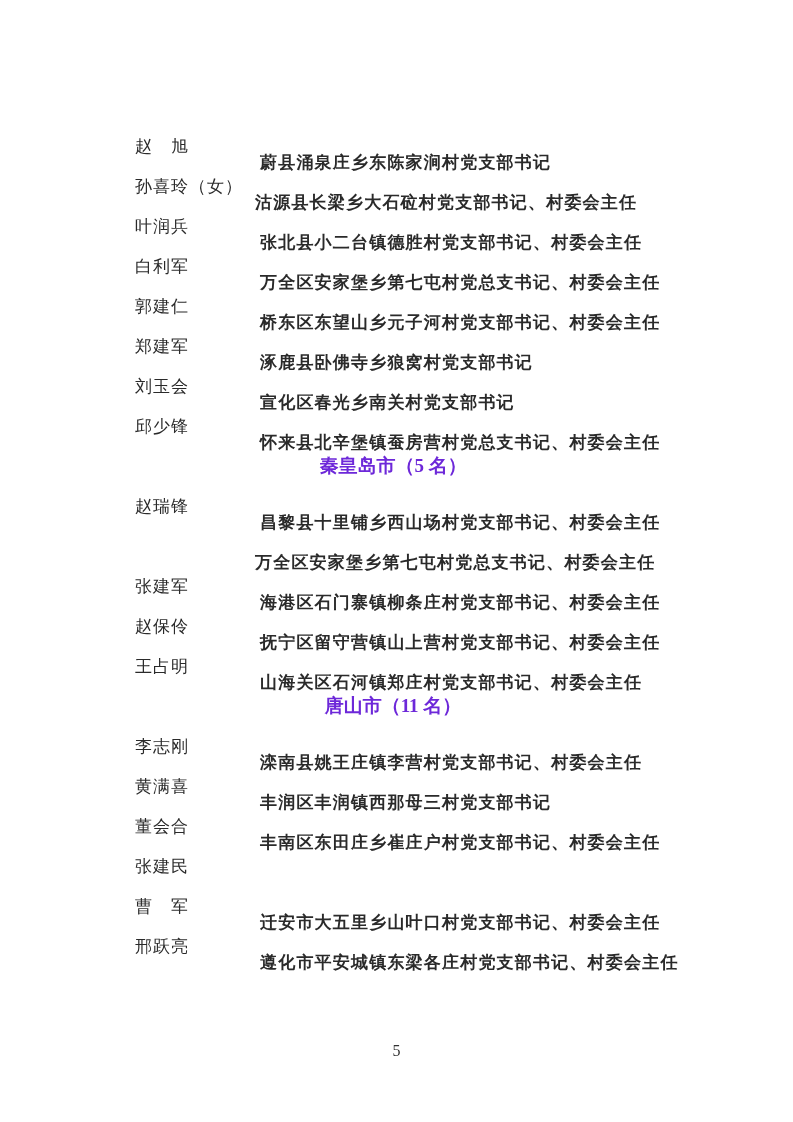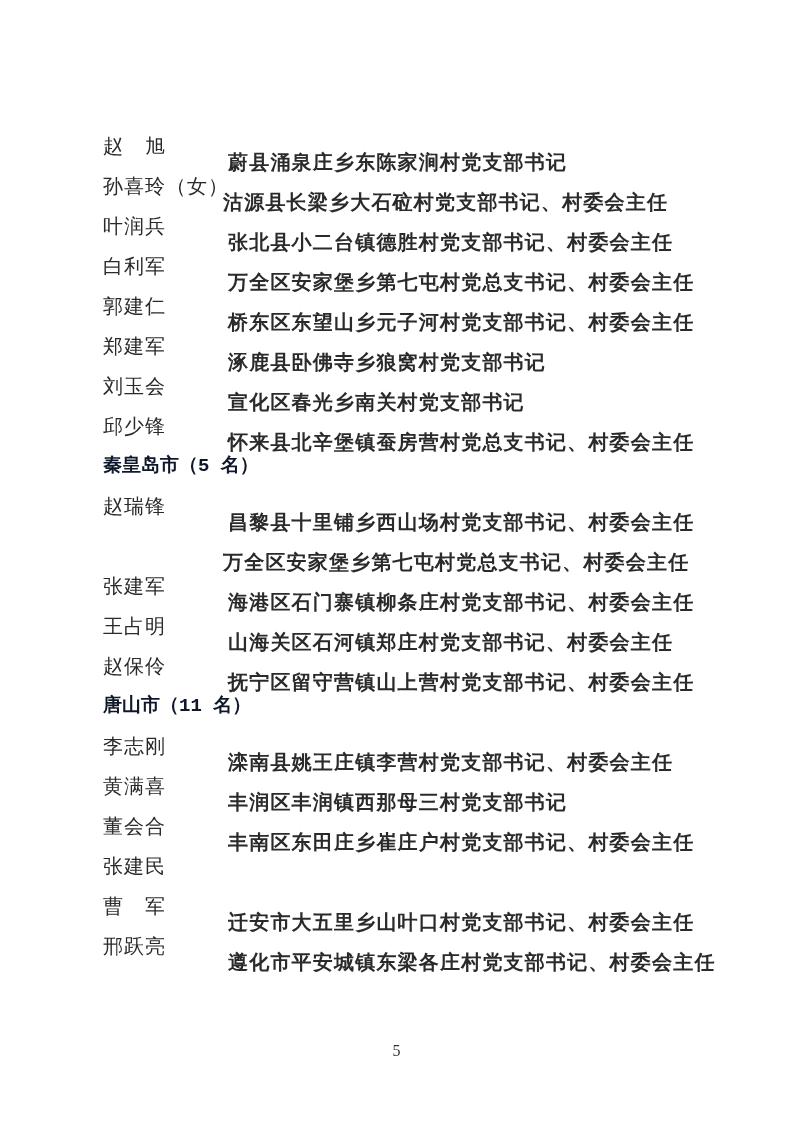--- a/index.html
+++ b/index.html
@@ -23,47 +23,49 @@
     }
     .content {
       position: absolute;
       left: 103px;
       top: 126px;
       width: 600px;
     }
     .row {
       height: 40px;
       line-height: 40px;
-      font-size: 20px;
+      font-size: 17px;
       white-space: nowrap;
       position: relative;
+      margin-left: 32px;
     }
     .row .name {
       position: absolute;
       left: 0;
       top: 0;
       letter-spacing: 1px;
     }
     .row .position {
       position: absolute;
       left: 125px;
       top: 16px;
       letter-spacing: 1.2px;
       font-weight: bold;
     }
     .row .position.tight {
       left: 120px;
     }
     .section-heading {
       height: 40px;
       line-height: 40px;
-      font-family: Liberation Mono, monospace;
+      text-align: center;
+      font-family: Liberation Serif, serif;
       font-weight: bold;
       font-size: 19px;
-      color: #0f172a;
+      color: #6d28d9;
       width: 580px;
     }
     .page-number {
       position: absolute;
       top: 1042px;
       left: 0;
       width: 793px;
       text-align: center;
       font-size: 16px;
       font-family: "Liberation Serif", "DejaVu Serif", serif;
@@ -115,26 +117,26 @@
       <span class="position">昌黎县十里铺乡西山场村党支部书记、村委会主任</span>
     </div>
     <div class="row">
       <span class="position tight">万全区安家堡乡第七屯村党总支书记、村委会主任</span>
     </div>
     <div class="row">
       <span class="name">张建军</span>
       <span class="position">海港区石门寨镇柳条庄村党支部书记、村委会主任</span>
     </div>
     <div class="row">
+      <span class="name">赵保伶</span>
+      <span class="position">抚宁区留守营镇山上营村党支部书记、村委会主任</span>
+    </div>
+    <div class="row">
       <span class="name">王占明</span>
       <span class="position">山海关区石河镇郑庄村党支部书记、村委会主任</span>
-    </div>
-    <div class="row">
-      <span class="name">赵保伶</span>
-      <span class="position">抚宁区留守营镇山上营村党支部书记、村委会主任</span>
     </div>
 
     <div class="section-heading">唐山市（11 名）</div>
     <div class="row">
       <span class="name">李志刚</span>
       <span class="position">滦南县姚王庄镇李营村党支部书记、村委会主任</span>
     </div>
     <div class="row">
       <span class="name">黄满喜</span>
       <span class="position">丰润区丰润镇西那母三村党支部书记</span>

